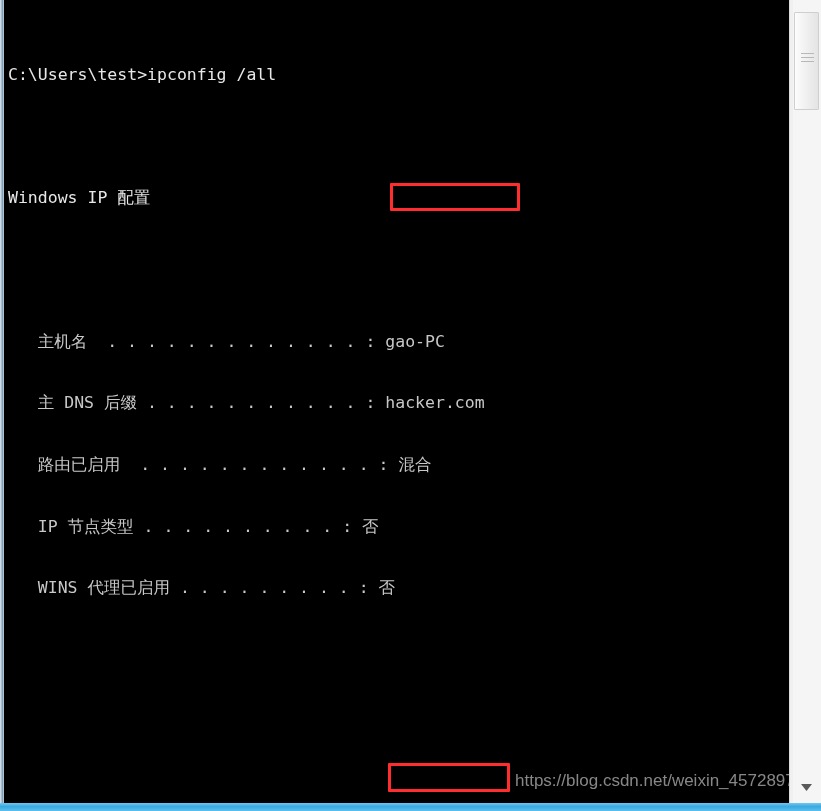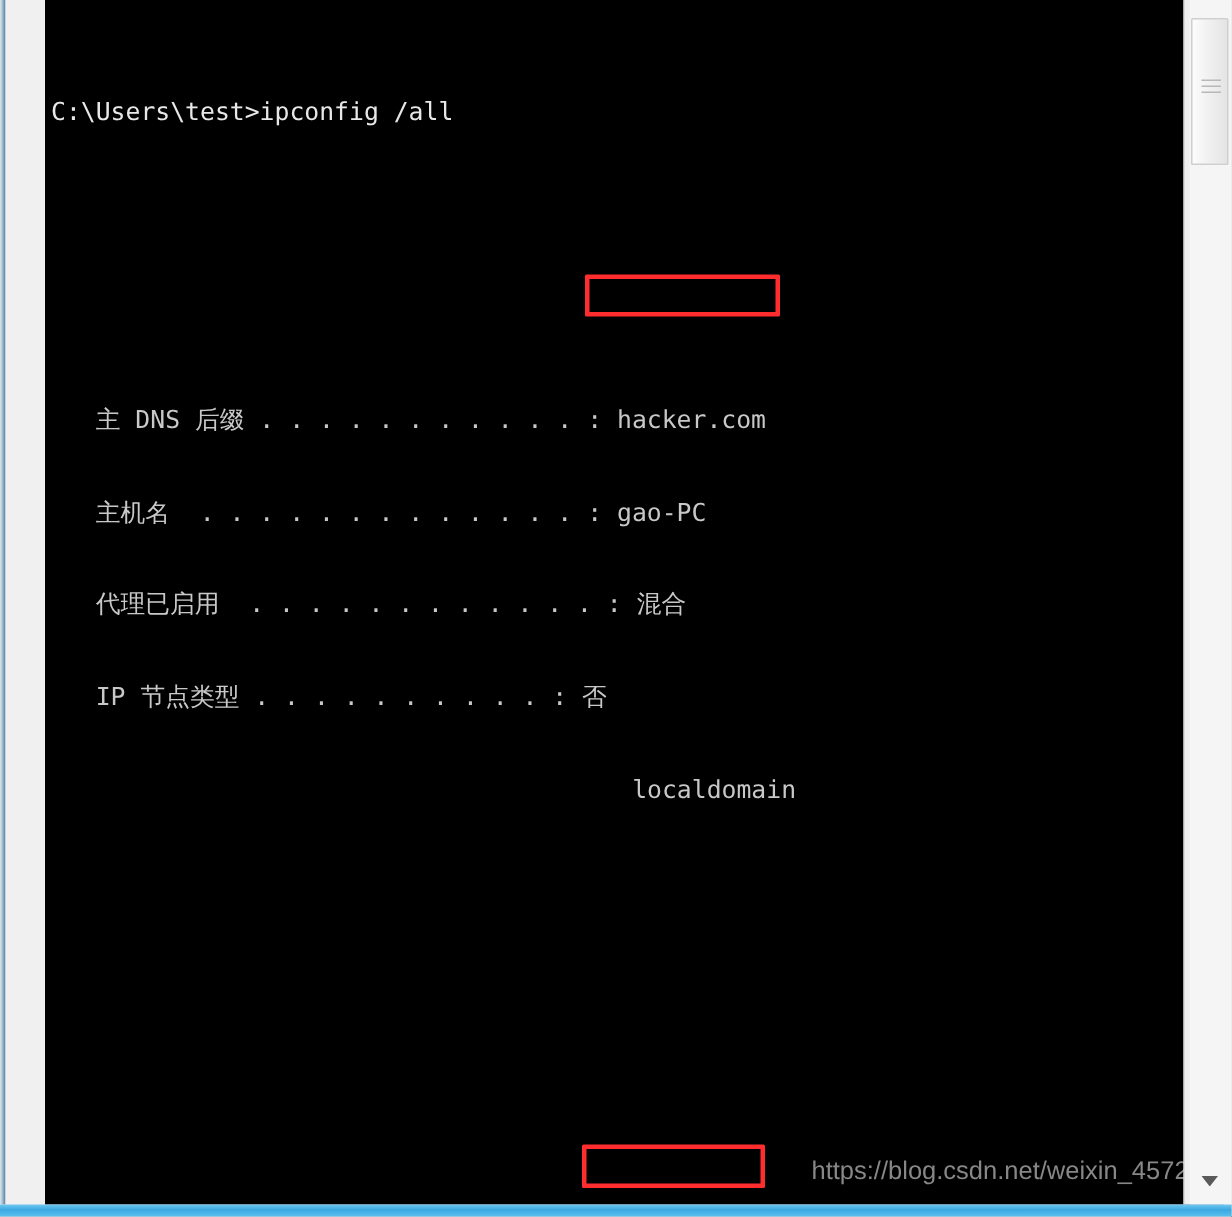--- a/index.html
+++ b/index.html
@@ -15,21 +15,21 @@
   #frame-left{
     position:absolute;left:0;top:0;width:4px;height:803px;
     background:linear-gradient(to right,#dfe8ef 0%,#9fb8cc 45%,#6f8ea8 75%,#f4f8fb 100%);
   }
   #frame-bottom{
     position:absolute;left:0;bottom:0;width:821px;height:8px;
     background:linear-gradient(to bottom,#6fc8f0 0%,#3aa8e0 45%,#5cc0ef 100%);
   }
   #console{
     position:absolute;left:4px;top:0;width:786px;height:803px;
-    background:#000;overflow:hidden;margin-left:26px;
+    background:#000;overflow:hidden;
   }
   .screen{
     position:absolute;left:0;top:0;
     font-family:"DejaVu Sans Mono","Liberation Mono",monospace;
     font-size:16.5px;
     line-height:20.55px;
     color:#c8c8c8;
     white-space:pre;
     letter-spacing:0px;
     padding:3px 0 0 4px;
@@ -83,27 +83,28 @@
 
 <div id="window">
 
   <div id="frame-left"></div>
 
   <div id="console">
     <div class="screen">
 
       <div class="line bright">C:\Users\test&gt;ipconfig /all</div>
       <div class="line"></div>
+      <div class="line bright">Windows IP 配置</div>
       <div class="line"></div>
 
+      <div class="line">   主机名  . . . . . . . . . . . . . : gao-PC</div>
       <div class="line">   主 DNS 后缀 . . . . . . . . . . . : hacker.com</div>
-      <div class="line">   主机名  . . . . . . . . . . . . . : gao-PC</div>
-      <div class="line">   代理已启用  . . . . . . . . . . . . : 混合</div>
+      <div class="line">   路由已启用  . . . . . . . . . . . . : 混合</div>
       <div class="line">   IP 节点类型 . . . . . . . . . . : 否</div>
-      <div class="line">                                       localdomain</div>
+      <div class="line">   WINS 代理已启用 . . . . . . . . . : 否</div>
 
       <div class="line"></div>
       
       
 
       
       
       
       
       

